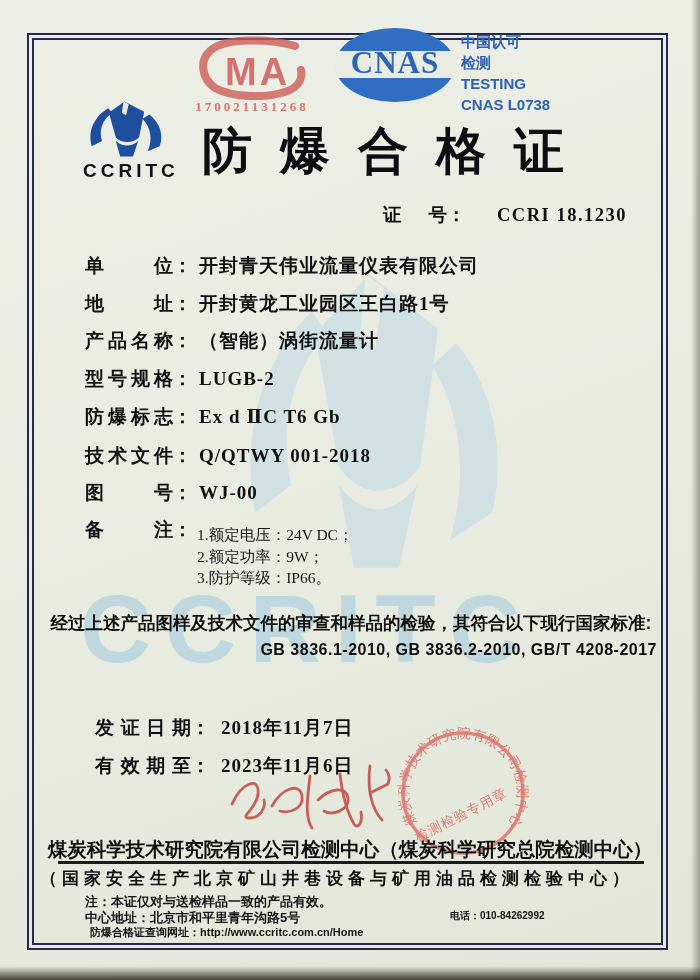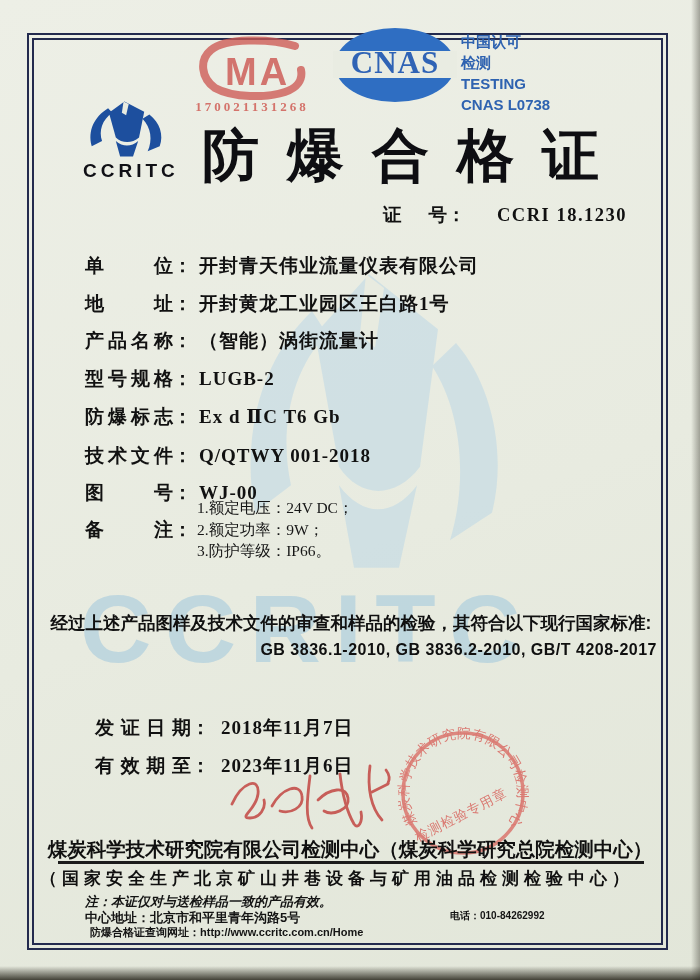--- a/index.html
+++ b/index.html
@@ -25,52 +25,52 @@
   .cma{position:absolute;left:190px;top:36px;z-index:3;}
   .cma-number{position:absolute;left:184px;top:99px;width:136px;text-align:center;z-index:3;
         font-family:"Liberation Serif","DejaVu Serif",serif;font-weight:700;
         font-size:13px;letter-spacing:3px;color:#d4736b;}
   .cnas{position:absolute;left:333px;top:26px;z-index:3;}
   .cnas-text{position:absolute;left:461px;top:31px;z-index:2;color:#2e62b0;
         font-size:15px;font-weight:700;line-height:21px;}
   .ccritc-logo{position:absolute;left:84px;top:98px;z-index:3;color:#1d4f9e;}
   .ccritc-label{position:absolute;left:83px;top:160px;z-index:3;font-size:19px;font-weight:800;
         letter-spacing:4px;color:#101016;}
-  .title{position:absolute;left:202px;top:118px;z-index:2;font-size:57px;font-weight:900;
+  .title{position:absolute;left:202px;top:118px;z-index:2;font-size:50px;font-weight:900;
         letter-spacing:28px;color:#0e0e12;white-space:nowrap;}
   
   .row{position:absolute;left:85px;z-index:2;white-space:nowrap;font-size:19px;font-weight:700;color:#111;}
   .flabel{display:inline-block;width:88px;text-align:justify;text-align-last:justify;vertical-align:bottom;}
   .fcolon{display:inline-block;width:18px;}
   .fvalue{margin-left:8px;font-family:"Liberation Serif","DejaVu Serif",serif;letter-spacing:1px;}
   .certno{position:absolute;left:383px;top:202px;z-index:2;white-space:nowrap;
         font-size:18.5px;font-weight:700;color:#111;}
   .certno .flabel{width:64px;}
   .certno .fvalue{margin-left:32px;letter-spacing:1.5px;}
-  .remark-lines{position:absolute;left:197px;top:497px;z-index:2;font-size:15.5px;font-weight:400;
+  .remark-lines{position:absolute;left:197px;top:524px;z-index:2;font-size:15.5px;font-weight:400;
         line-height:21.5px;color:#161616;font-family:"Liberation Serif","DejaVu Serif",serif;}
   
   .stmt1{position:absolute;left:45px;top:611px;width:612px;text-align:center;z-index:2;
         font-size:17.5px;font-weight:700;color:#101010;white-space:nowrap;}
   .stmt2{position:absolute;left:45px;top:641px;width:612px;text-align:right;z-index:2;
         font-family:Liberation Sans, sans-serif;font-size:16px;font-weight:700;
         letter-spacing:.5px;color:#101010;}
   .daterow{left:95px;margin-top:25px;}
   .daterow .flabel{width:96px;}
   .daterow .fvalue{margin-left:12px;}
   
   .stamp{position:absolute;left:397px;top:727px;z-index:2;opacity:.88;}
   .signature{position:absolute;left:220px;top:748px;z-index:2;}
   
   .f-org{position:absolute;left:40px;top:836px;width:620px;text-align:center;z-index:3;
         font-size:19.5px;font-weight:800;color:#101010;white-space:nowrap;}
   .f-rule{position:absolute;left:58px;top:861px;width:586px;height:2.5px;background:#1b1b1b;z-index:2;}
   .f-sub{position:absolute;left:40px;top:867px;width:620px;text-align:left;z-index:2;
         font-size:17px;font-weight:700;letter-spacing:5px;color:#101010;white-space:nowrap;}
-  .f-note{position:absolute;left:85px;top:893px;z-index:2;font-size:13px;font-weight:700;color:#141414;font-style:italic;}
+  .f-note{position:absolute;left:85px;top:893px;z-index:2;font-size:13px;font-weight:700;color:#141414;}
   .f-addr{position:absolute;left:85px;top:909px;z-index:2;font-size:13px;font-weight:700;color:#141414;}
   .f-phone{position:absolute;left:450px;top:909px;z-index:2;font-size:10px;font-weight:700;color:#141414;}
   .f-url{position:absolute;left:90px;top:925px;z-index:2;font-size:11px;font-weight:700;color:#141414;}
 </style>
 </head>
 <body>
 
 <div class="page">
 
   <svg class="wm-shield" viewBox="0 0 100 72" preserveAspectRatio="none">

